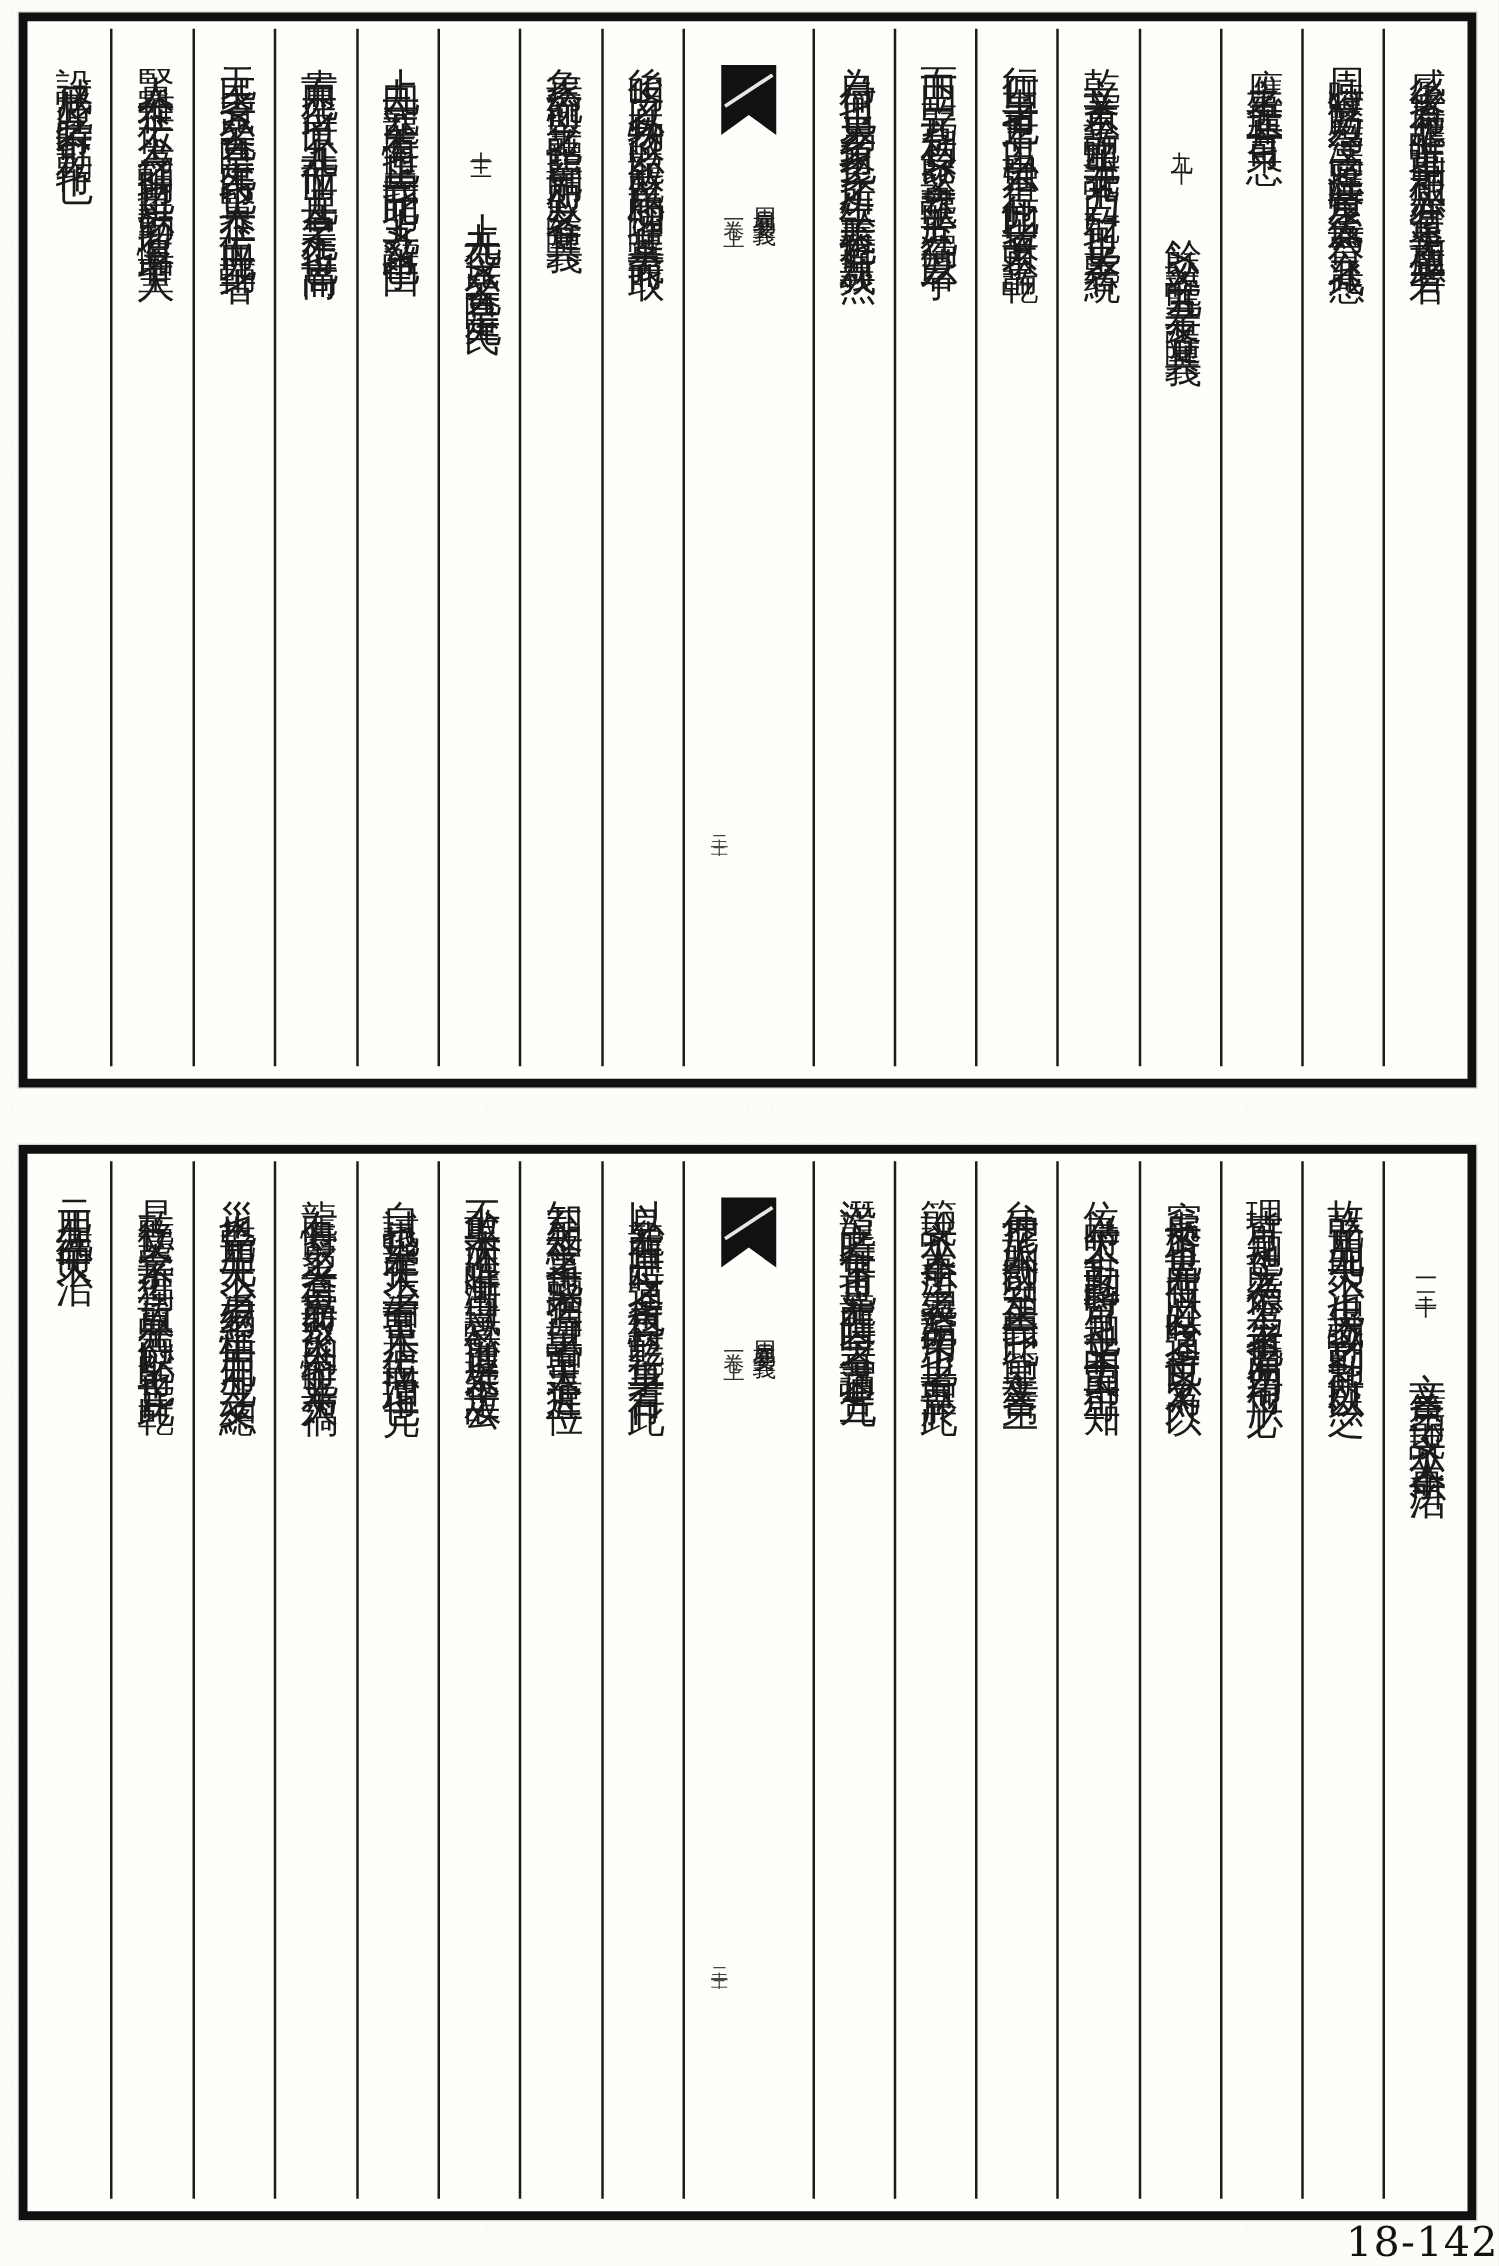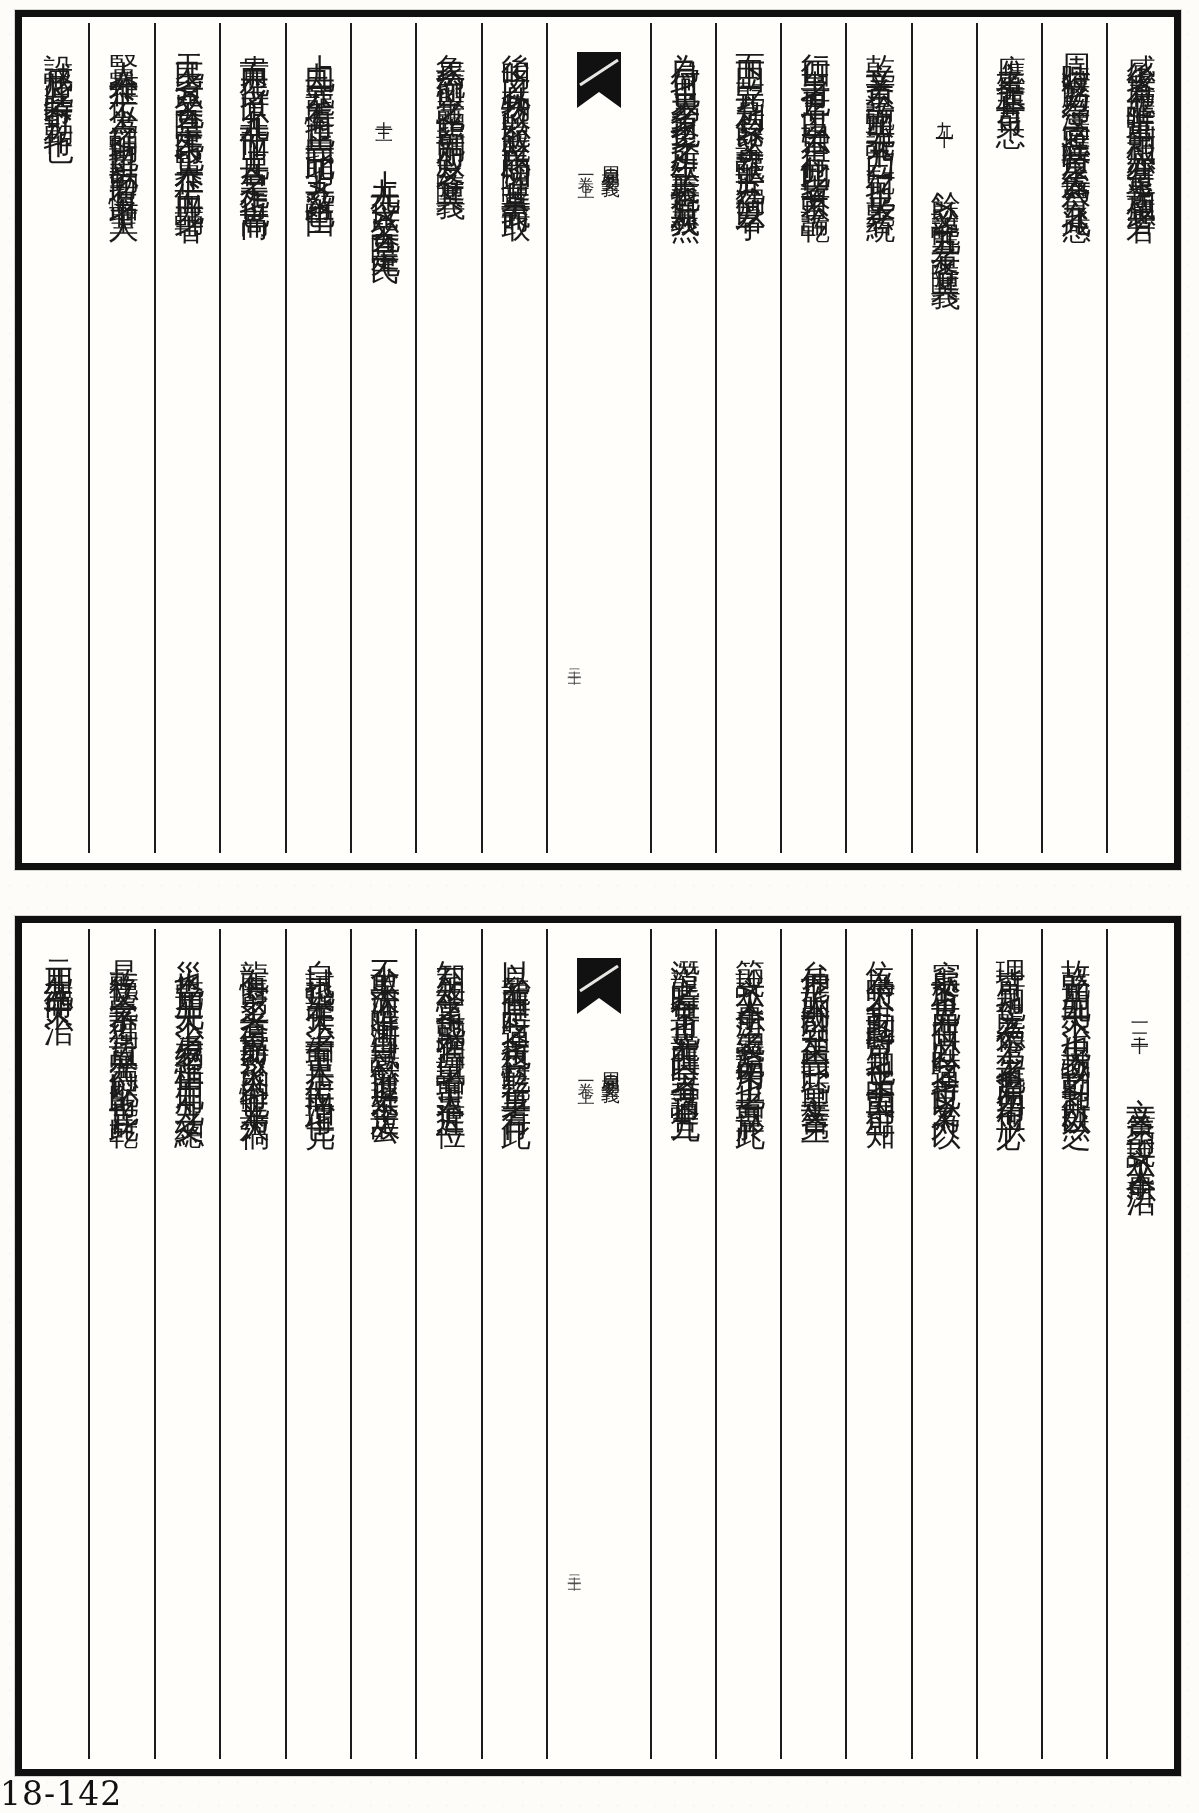--- a/index.html
+++ b/index.html
@@ -31,21 +31,21 @@
               letter-spacing:2px;font-weight:bold;line-height:1;}
   .fishtail{margin-top:7px;width:46px;height:58px;}
   .mid-title{margin-top:42px;display:flex;flex-direction:row-reverse;gap:7px;
              align-items:flex-start;}
   .mid-title .work{writing-mode:vertical-rl;text-orientation:upright;font-size:19px;
                    letter-spacing:4px;line-height:1;}
   .mid-title .chap{writing-mode:vertical-rl;text-orientation:upright;font-size:17px;
                    letter-spacing:3px;line-height:1;padding-top:12px;opacity:.9;}
   .folio{position:absolute;top:76.5%;left:18px;writing-mode:vertical-rl;
          text-orientation:upright;font-size:14px;letter-spacing:2px;opacity:.8;}
-  .page-num{position:absolute;top:1774px;left:0;width:100%;text-align:left;
+  .page-num{position:absolute;top:1774px;left:0;width:100%;text-align:right;
             font-size:33px;letter-spacing:1px;color:#111;}
 </style>
 </head>
 <body>
 
 <div class="page">
 
   <div class="block block-top">
     <div class="cols">
       <div class="colgroup right-group">

